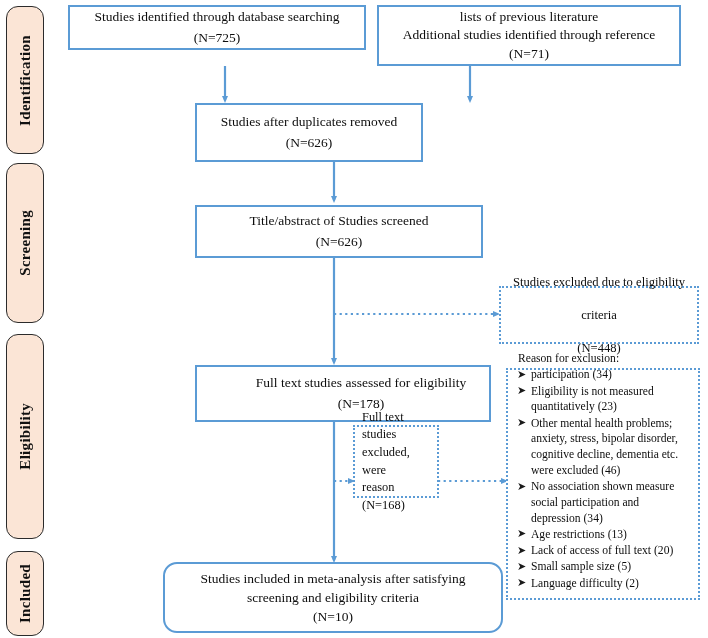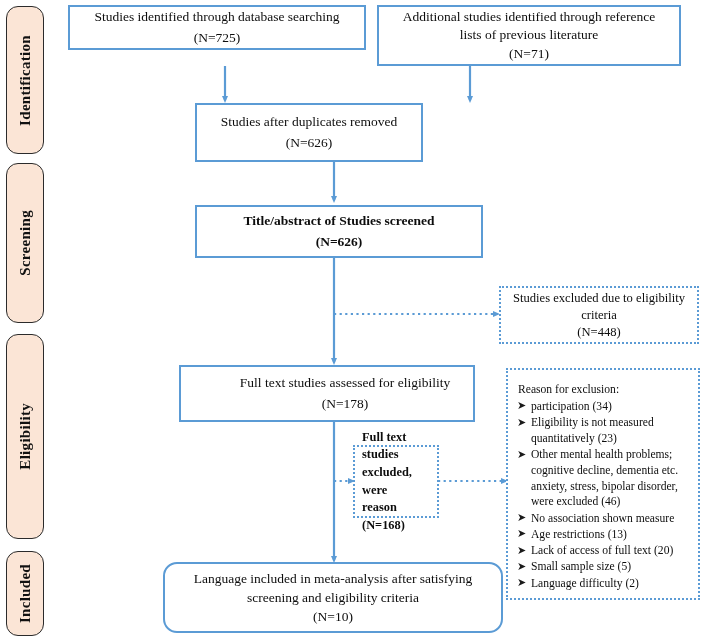--- a/index.html
+++ b/index.html
@@ -165,47 +165,47 @@
   <div class="stage-tab" style="left:6px; top:551px; width:38px; height:85px;">
     <span class="stage-label">Included</span>
   </div>
 
   <div class="node solid" style="left:68px; top:5px; width:298px; height:45px;">
     <span class="line">Studies identified through database searching</span>
     <span class="line">(N=725)</span>
   </div>
 
   <div class="node solid" style="left:377px; top:5px; width:304px; height:61px; line-height:1.36;">
+    <span class="line">lists of previous literature</span>
     <span class="line">Additional studies identified through reference</span>
-    <span class="line">lists of previous literature</span>
     <span class="line">(N=71)</span>
   </div>
 
   <div class="node solid" style="left:195px; top:103px; width:228px; height:59px;">
     <span class="line">Studies after duplicates removed</span>
     <span class="line">(N=626)</span>
   </div>
 
-  <div class="node solid" style="left:195px; top:205px; width:288px; height:53px;font-weight:bold;">
+  <div class="node solid" style="left:195px; top:205px; width:288px; height:53px;">
     <span class="line">Title/abstract of Studies screened</span>
     <span class="line">(N=626)</span>
   </div>
 
-  <div class="node dotted" style="left:499px; top:286px; width:200px; height:58px; font-size:12.6px; line-height:1.35;">
+  <div class="node dotted" style="left:499px; top:286px; width:200px; height:58px; font-size:12.6px; line-height:1.35;gap:16px;">
     <span class="line">Studies excluded due to eligibility</span>
     <span class="line">criteria</span>
     <span class="line">(N=448)</span>
   </div>
 
-  <div class="node solid" style="left:179px; top:365px; width:296px; height:57px;padding-left:42px;">
+  <div class="node solid" style="left:195px; top:365px; width:296px; height:57px;padding-left:42px;">
     <span class="line">Full text studies assessed for eligibility</span>
     <span class="line">(N=178)</span>
   </div>
 
-  <div class="node dotted leftalign" style="left:353px; top:445px; width:86px; height:73px;font-weight:bold;">
+  <div class="node dotted leftalign" style="left:353px; top:425px; width:86px; height:73px;">
     <span class="line">Full text studies</span>
     <span class="line">excluded, were</span>
     <span class="line">reason</span>
     <span class="line">(N=168)</span>
   </div>
 
   <div class="node dotted listbox" style="left:506px; top:368px; width:194px; height:232px;">
     <span class="list-title">Reason for exclusion:</span>
     <ul id="reason-list">
         <li>
@@ -213,27 +213,29 @@
           <span class="line">participation (34)</span>
         </li>
         <li>
           <span class="bullet">➤</span>
           <span class="line">Eligibility is not measured</span>
           <span class="line">quantitatively (23)</span>
         </li>
         <li>
           <span class="bullet">➤</span>
           <span class="line">Other mental health problems;</span>
+          <span class="line">anxiety, stress, bipolar disorder,</span>
           <span class="line">cognitive decline, dementia etc.</span>
-          <span class="line">anxiety, stress, bipolar disorder,</span>
           <span class="line">were excluded (46)</span>
         </li>
         <li>
           <span class="bullet">➤</span>
           <span class="line">No association shown measure</span>
+          <span class="line">social participation and</span>
+          <span class="line">depression (34)</span>
         </li>
         <li>
           <span class="bullet">➤</span>
           <span class="line">Age restrictions (13)</span>
         </li>
         <li>
           <span class="bullet">➤</span>
           <span class="line">Lack of access of full text (20)</span>
         </li>
         <li>
@@ -241,18 +243,18 @@
           <span class="line">Small sample size (5)</span>
         </li>
         <li>
           <span class="bullet">➤</span>
           <span class="line">Language difficulty (2)</span>
         </li>
       </ul>
   </div>
 
   <div class="node solid rounded" style="left:163px; top:562px; width:340px; height:71px; line-height:1.42;">
-    <span class="line">Language included in meta-analysis after satisfying</span>
+    <span class="line">Studies included in meta-analysis after satisfying</span>
     <span class="line">screening and eligibility criteria</span>
     <span class="line">(N=10)</span>
   </div>
 
 </div>
 
 </body></html>

